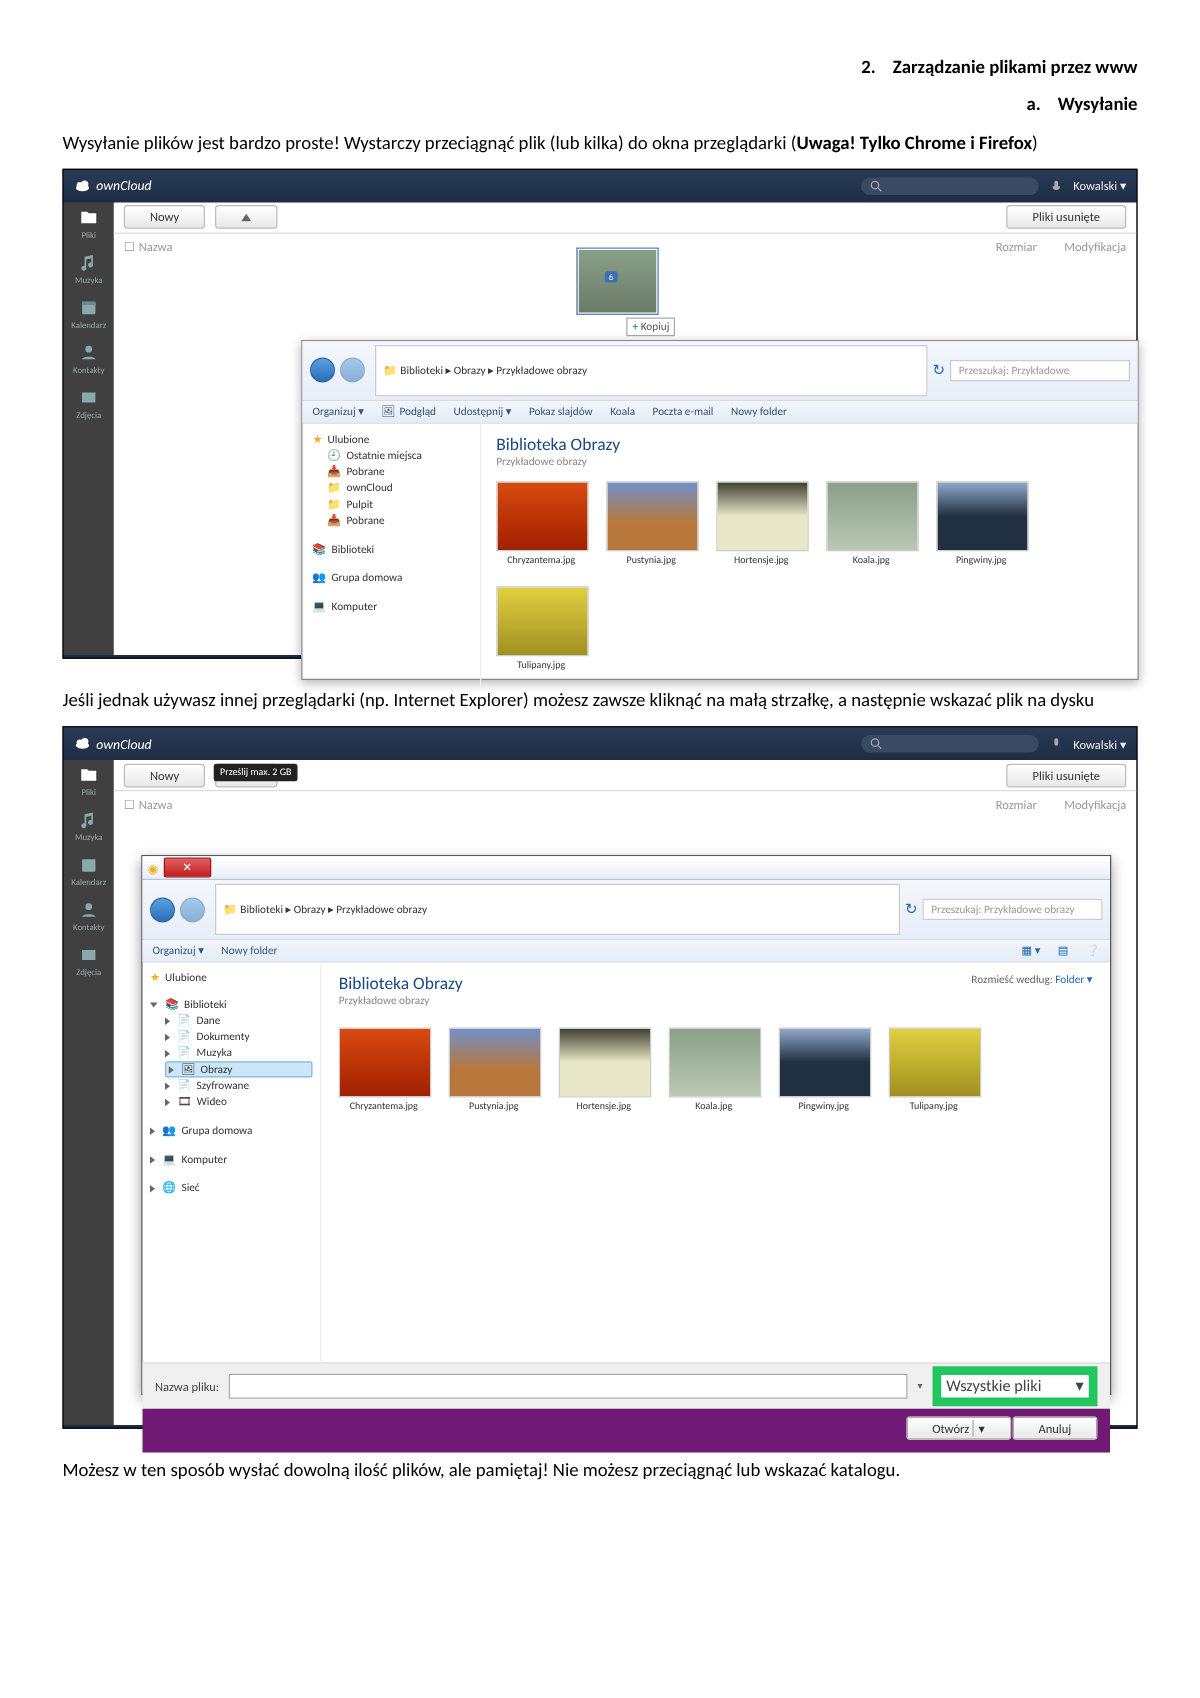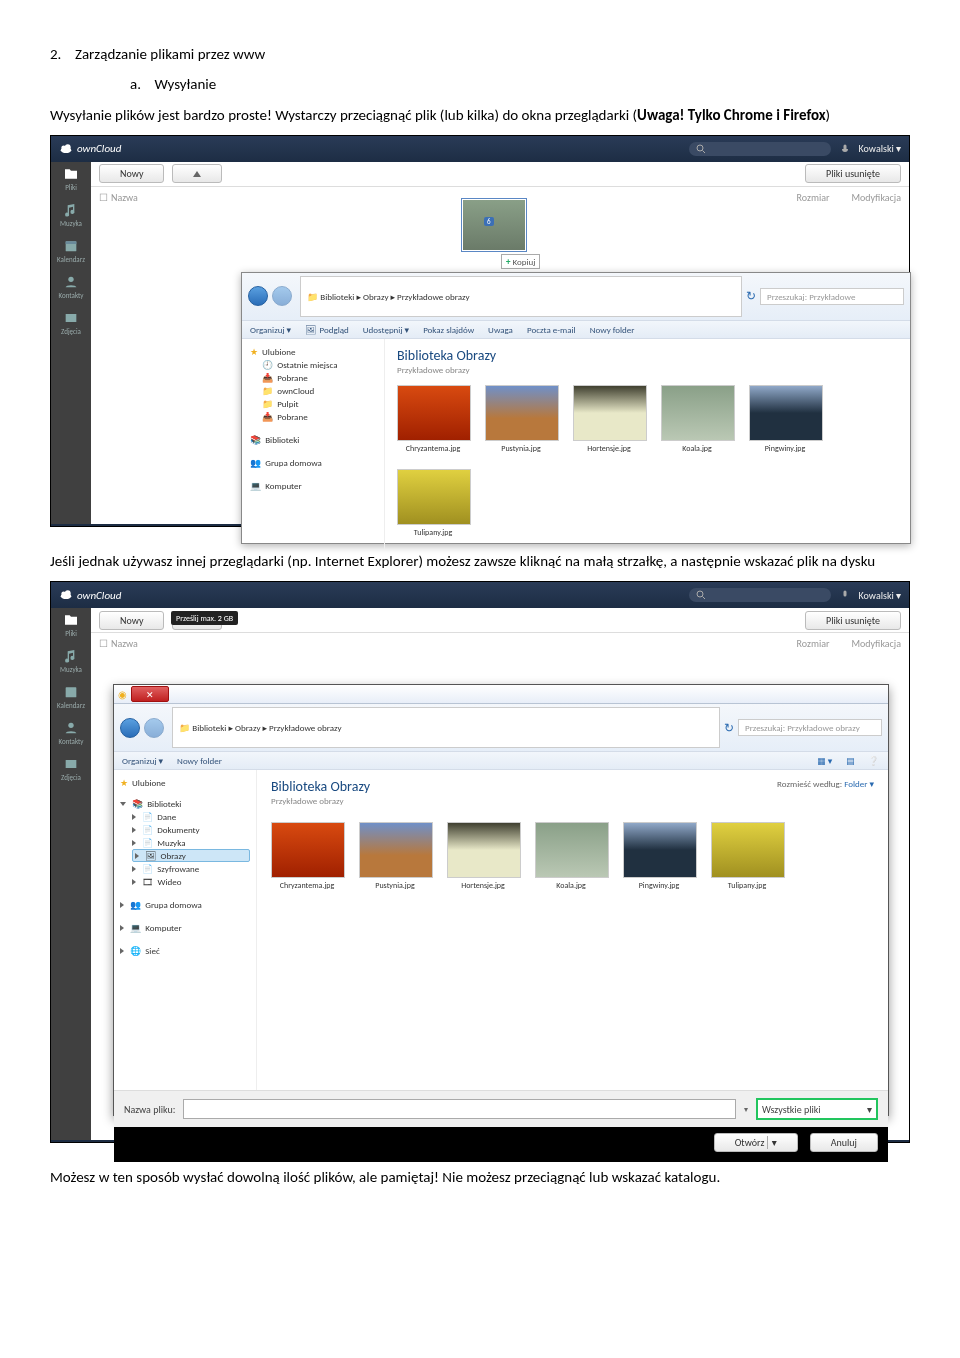--- a/index.html
+++ b/index.html
@@ -6,21 +6,21 @@
     margin: 0;
     padding: 40px 50px;
     font-family: Calibri, Arial, sans-serif;
     font-size: 15px;
     color: #000;
     background: #fff;
     width: 960px;
     box-sizing: border-box;
   }
   .doc-para { margin: 4px 0 10px 0; line-height: 1.35; }
-  .h-bold { font-weight: normal; }
+  .h-bold { font-weight: bold; text-align: right; }
   .indent-2 { padding-left: 80px; }
   .b { font-weight: bold; }
 
   
   .shot {
     margin: 10px 0 24px 0;
     position: relative;
     background: #1d2d44;
     border: 1px solid #000;
     font-size: 10px;
@@ -138,22 +138,22 @@
   .exp2-tree { width:130px; border-right:1px solid #eee; padding:6px 6px; font-size:9px; color:#333;}
   .exp2-main { flex:1; padding:8px 14px;}
   .sort-by { font-size:9px; color:#2a6ab0; float:right;}
   .sort-lab { color:#666;}
   .bottom-bar {
     height:36px; background:#f0f0f0; border-top:1px solid #ddd;
     display:flex; align-items:center; padding:0 10px; gap:8px; font-size:10px; color:#444;
   }
   .bottom-bar .fname-lab { }
   .bottom-bar .fname-box { flex:1; background:#fff; border:1px solid #aaa; height:18px;}
-  .combo { background:#fff; border:2px solid #22c55e; height:18px; width:110px; font-size:10px; padding:0 4px; display:flex; align-items:center;text-align:right;}
-  .dlg-btns { display:flex; gap:12px; justify-content:flex-end; padding:6px 10px 10px; background:#000000;}
+  .combo { background:#fff; border:7px solid #22c55e; height:18px; width:110px; font-size:13px; padding:0 4px; display:flex; align-items:center;text-align:right;}
+  .dlg-btns { display:flex; gap:1px; justify-content:flex-end; padding:6px 10px 10px; background:#701a75;}
   svg.ico { width:12px; height:12px; }
   .star { color:#f0b020;}
   .folder { color:#e6b84a;}
   .net { color:#5080b0;}
   .arrow-t { display:inline-block; width:0;height:0;border-left:4px solid transparent;border-right:4px solid transparent;border-bottom:6px solid #666;}
   .arrow-sm { color:#666; font-size:8px;}
   .tri { display:inline-block; border-style:solid; border-width:3px 0 3px 4px; border-color: transparent transparent transparent #666; margin-right:2px;}
   .tri.down { border-width:4px 3px 0 3px; border-color:#666 transparent transparent transparent;}
 </style>
 </head>
@@ -238,21 +238,21 @@
           <span class="navarrow" style="opacity:0.5"></span>
           <span class="breadcrumb">📁 <span>Biblioteki  ▸  Obrazy  ▸  Przykładowe obrazy</span></span>
           <span style="color:#2a6ab0;font-size:12px;">↻</span>
           <span class="exp-srch">Przeszukaj: Przykładowe</span>
         </div>
         <div class="exp-toolbar">
           <span class="tb-item">Organizuj ▾</span>
           <span class="tb-item">🖼 <span>Podgląd</span></span>
           <span class="tb-item">Udostępnij ▾</span>
           <span class="tb-item">Pokaz slajdów</span>
-          <span class="tb-item">Uwaga</span>
+          <span class="tb-item">Koala</span>
           <span class="tb-item">Poczta e-mail</span>
           <span class="tb-item">Nowy folder</span>
         </div>
         <div class="exp-body">
           <div class="exp-tree">
             <div class="tree-row">
                 <span class="star">★</span>
                 <span>Ulubione</span>
               </div>
             <div class="tree-row" style="padding-left:12px;">🕘 <span>Ostatnie miejsca</span></div>

